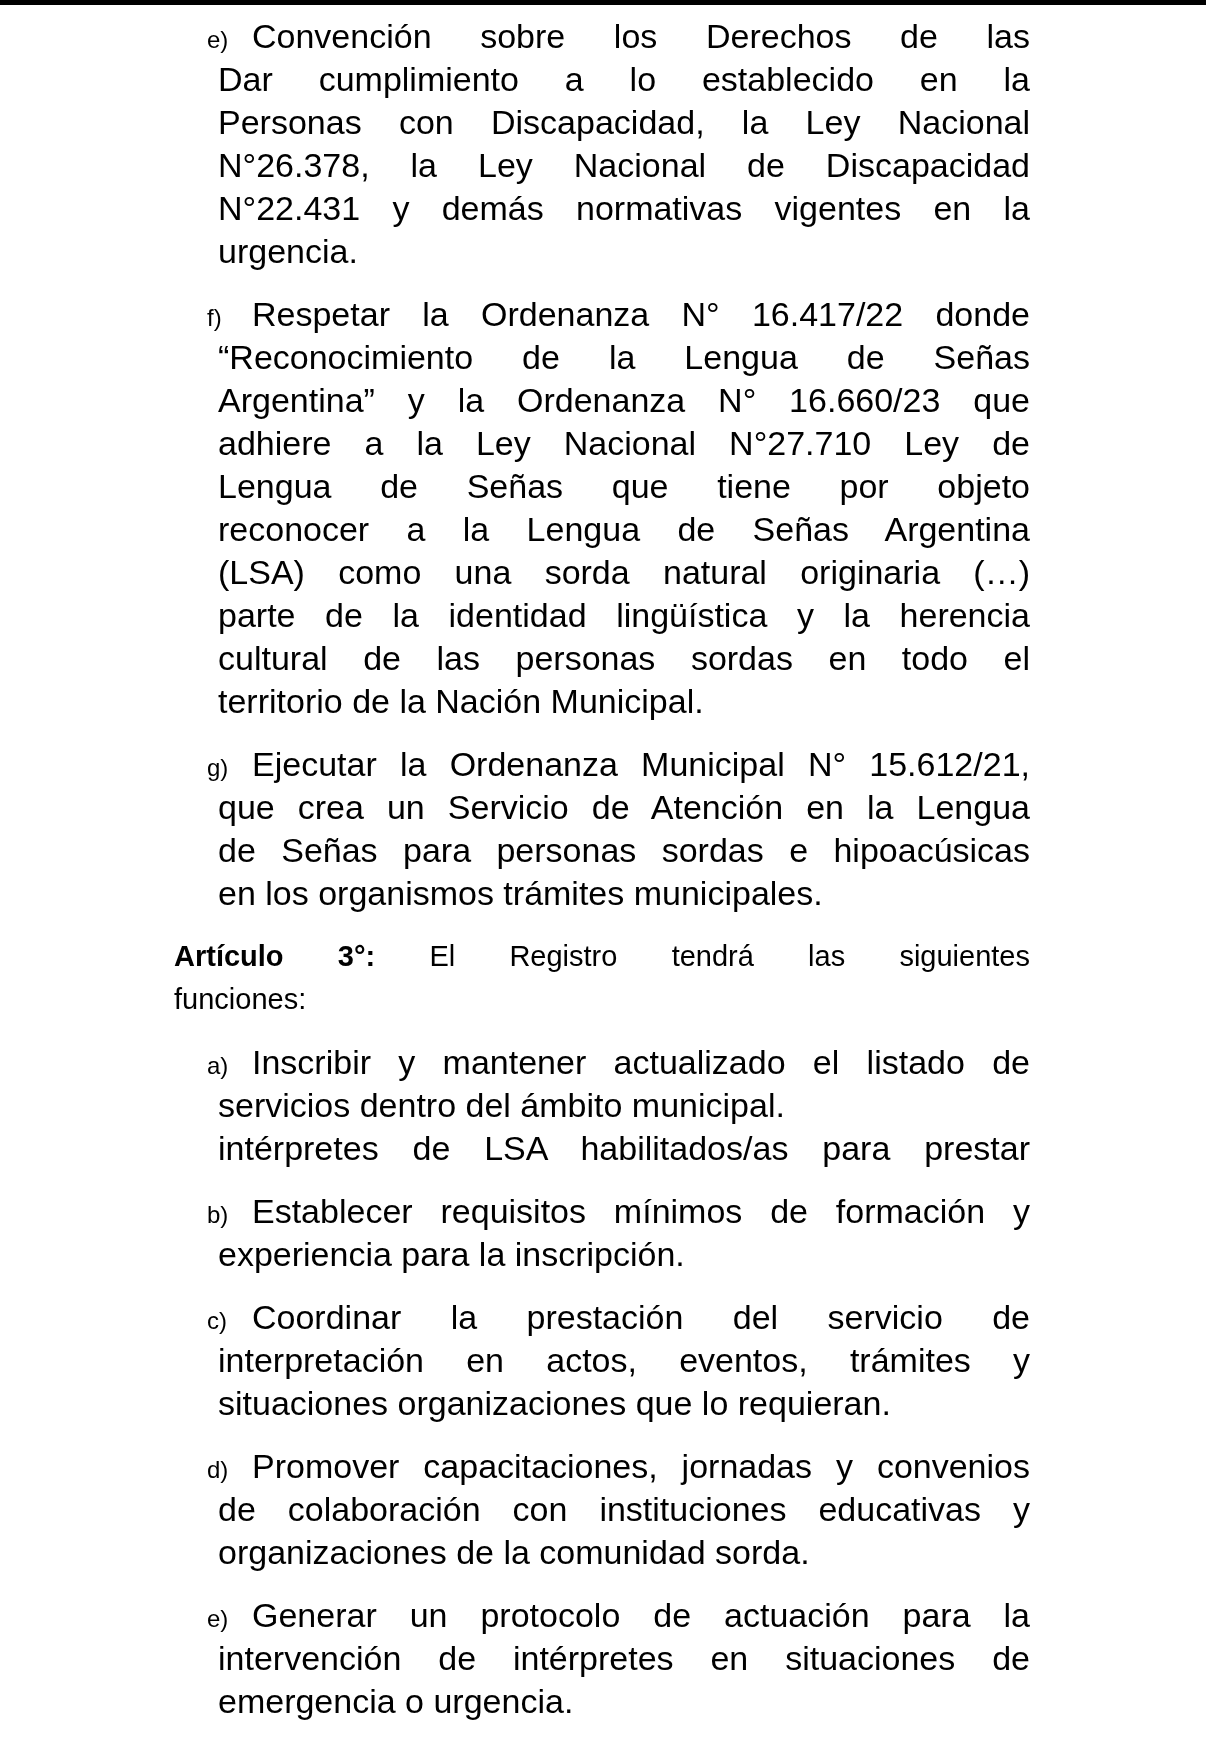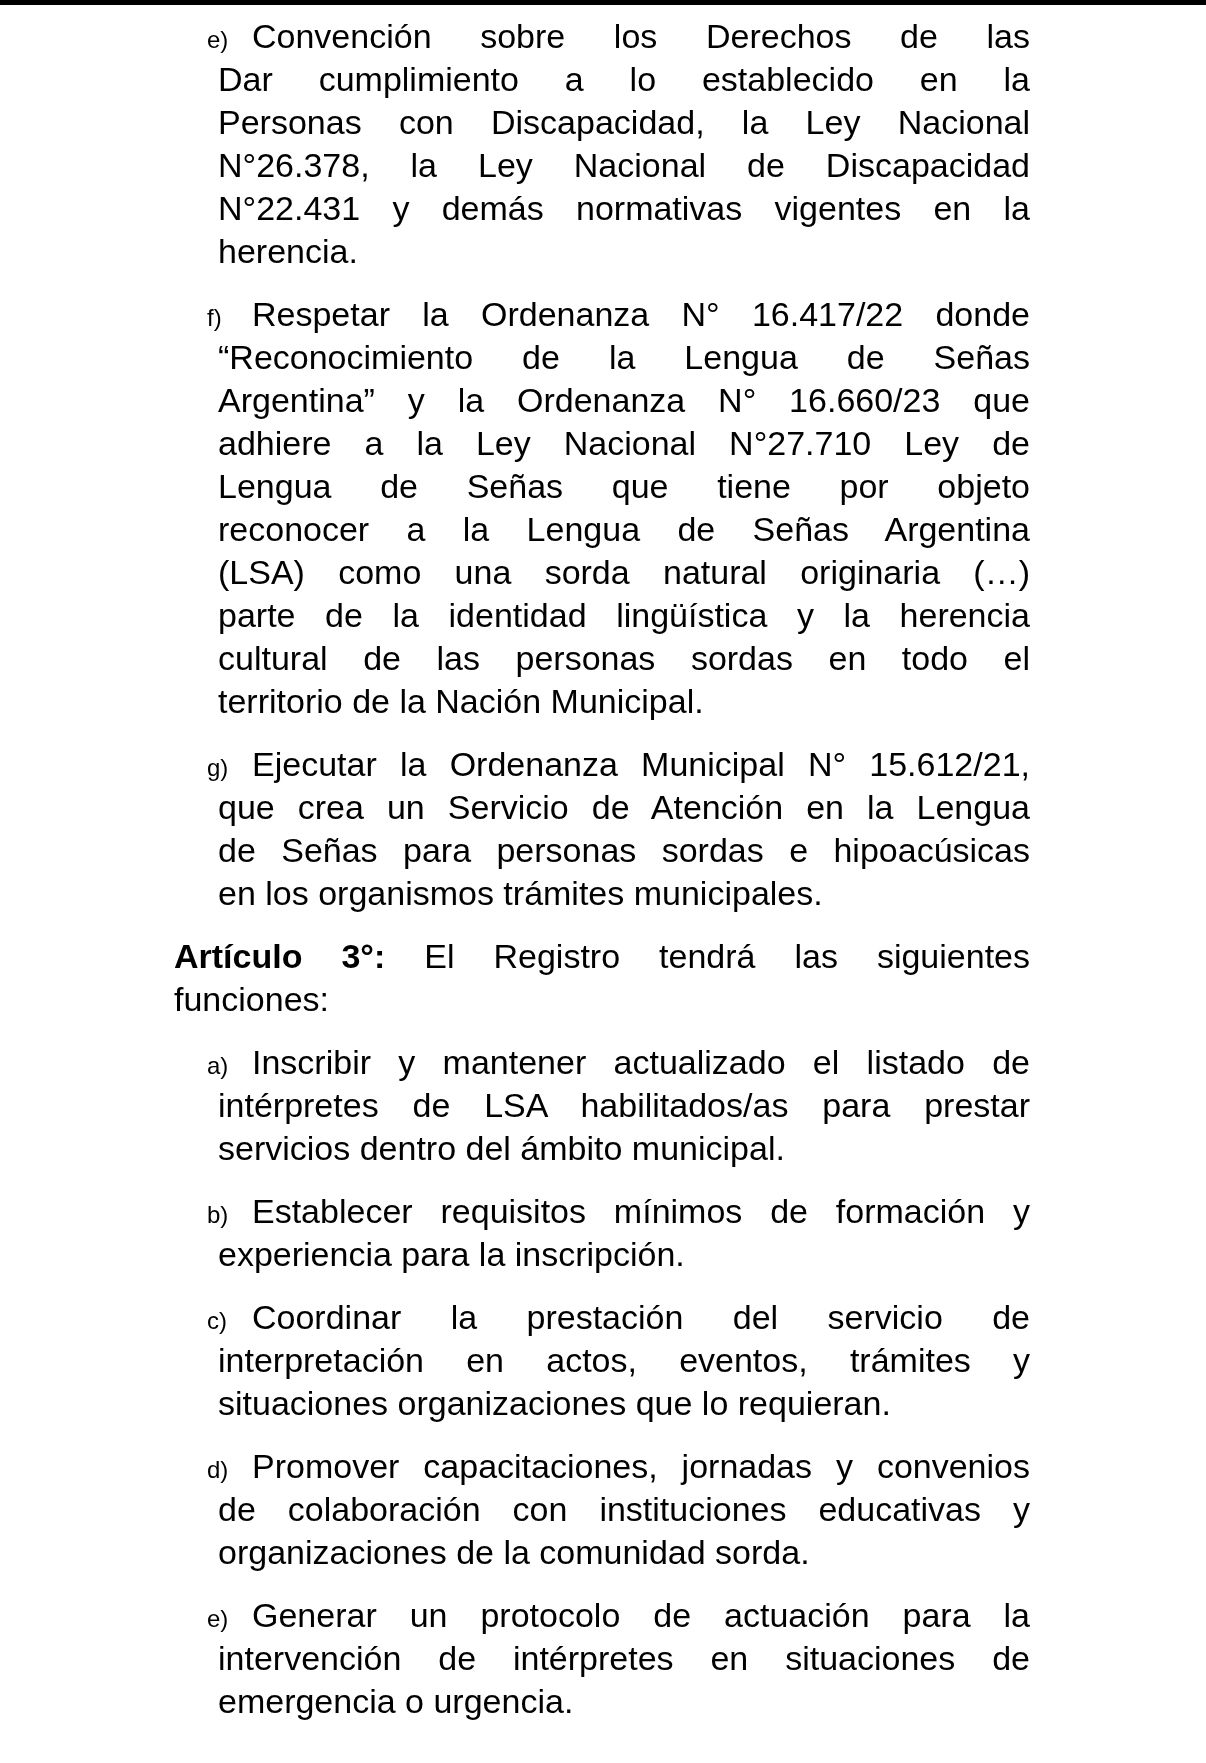--- a/index.html
+++ b/index.html
@@ -50,42 +50,42 @@
     text-align-last: left;
   }
   .item .tline:first-child {
     text-indent: 34px;
   }
   
   .article {
     position: relative;
     margin-left: 174px;
     width: 856px;
-    font-size: 34px;
+    font-size: 29px;
     line-height: 43px;
     margin-bottom: 20px;
   }
   .article .bold { font-weight: bold; }
 </style>
 </head>
 <body>
 
 <div class="top-edge-bar"></div>
 
 <div class="page-content">
 
   <div class="item">
     <span class="label">e)</span>
     <div>
         <div class="tline">Convención sobre los Derechos de las</div>
         <div class="tline">Dar cumplimiento a lo establecido en la</div>
         <div class="tline">Personas con Discapacidad, la Ley Nacional</div>
         <div class="tline">N°26.378, la Ley Nacional de Discapacidad</div>
         <div class="tline">N°22.431 y demás normativas vigentes en la</div>
-        <div class="tline tlast">herencia.</div>
+        <div class="tline tlast">urgencia.</div>
       </div>
   </div>
 
   <div class="item">
     <span class="label">f)</span>
     <div>
         <div class="tline">Respetar la Ordenanza N° 16.417/22 donde</div>
         <div class="tline">“Reconocimiento de la Lengua de Señas</div>
         <div class="tline">Argentina” y la Ordenanza N° 16.660/23 que</div>
         <div class="tline">adhiere a la Ley Nacional N°27.710 Ley de</div>
@@ -113,22 +113,22 @@
       <span class="bold">Artículo 3°:</span>
       <span>El Registro tendrá las siguientes</span>
     </div>
     <div class="tline tlast">funciones:</div>
   </div>
 
   <div class="item">
     <span class="label">a)</span>
     <div>
         <div class="tline">Inscribir y mantener actualizado el listado de</div>
+        <div class="tline tlast">servicios dentro del ámbito municipal.</div>
         <div class="tline">intérpretes de LSA habilitados/as para prestar</div>
-        <div class="tline tlast">servicios dentro del ámbito municipal.</div>
       </div>
   </div>
 
   <div class="item">
     <span class="label">b)</span>
     <div>
         <div class="tline">Establecer requisitos mínimos de formación y</div>
         <div class="tline tlast">experiencia para la inscripción.</div>
       </div>
   </div>

